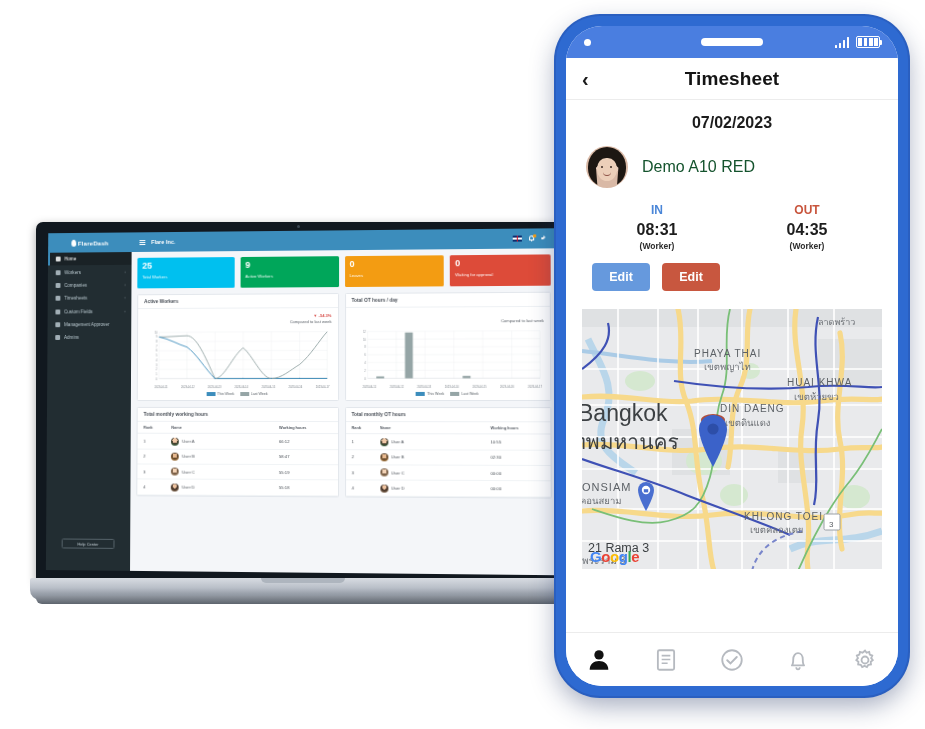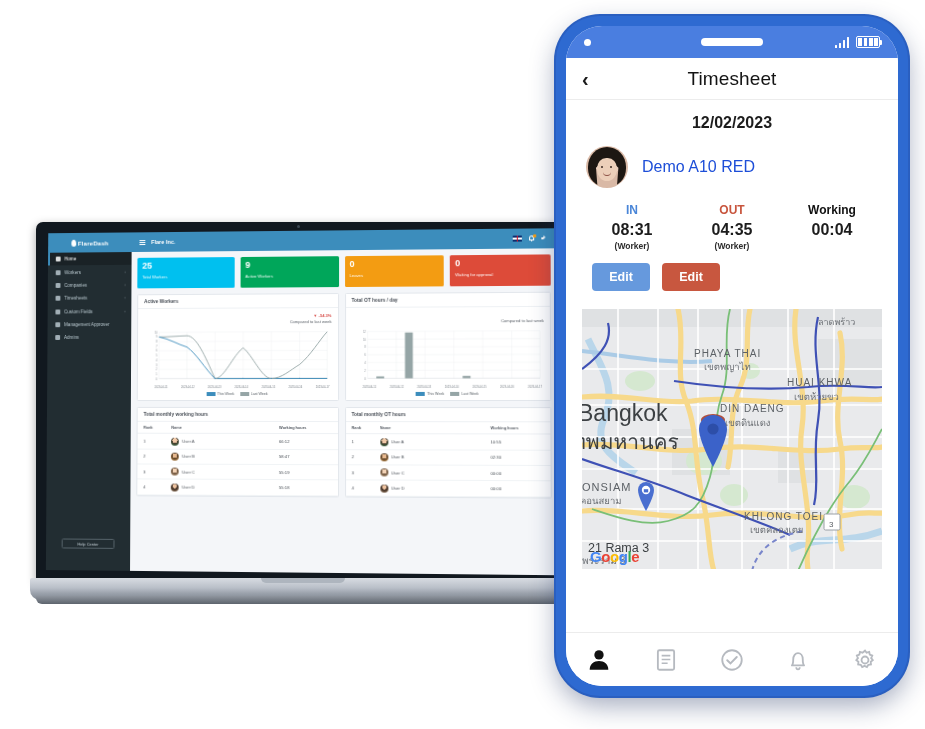--- a/index.html
+++ b/index.html
@@ -190,21 +190,21 @@
     background: #fff; border-radius: 0 1px 1px 0;
   }
   .batt i { flex: 1; height: 100%; background: #fff; }
 
   .appbar {
     height: 42px; flex: 0 0 42px; display: flex; align-items: center;
     padding: 0 16px; border-bottom: 1px solid #ececec; background: #fff;
   }
   .back-ico { width: 20px; font-size: 20px; line-height: 1; color: #1b1b1b; font-weight: bold; }
   .appbar-title {
-    flex: 1; text-align: center; font-size: 19px; font-weight: normal; color: #141414;
+    flex: 1; text-align: center; font-size: 19px; font-weight: bold; color: #141414;
     margin-right: 20px; letter-spacing: .1px;
   }
 
   .sheet { padding: 14px 0 0 0; }
   .date { text-align: center; font-size: 16px; font-weight: bold; color: #1c1c1c; }
   .who { display: flex; align-items: center; gap: 14px; padding: 14px 20px 6px 20px; }
   .who-av {
     width: 42px; height: 42px; border-radius: 50%; flex: 0 0 42px; overflow: hidden;
     background: radial-gradient(circle at 52% 40%, #e7cdbd 0 38%, #d9b9a6 39% 100%);
     position: relative;
@@ -217,21 +217,21 @@
   .who-av .face {
     position: absolute; left: 11px; top: 12px; width: 20px; height: 23px;
     background: #eccfb9; border-radius: 48% 48% 52% 52%;
   }
   .who-av .eye { position: absolute; top: 20px; width: 2.4px; height: 1.6px; background: #40302a; border-radius: 50%; }
   .who-av .eye.l { left: 15px; } .who-av .eye.r { left: 24px; }
   .who-av .smile {
     position: absolute; left: 17px; top: 26px; width: 8px; height: 4px;
     border-bottom: 1.6px solid #8d5246; border-radius: 0 0 9px 9px;
   }
-  .who-name { font-size: 16px; color: #1d4ed8; }
+  .who-name { font-size: 16px; color: #14532d; }
 
   .times { display: flex; padding: 8px 16px 0 16px; }
   .tcol { flex: 1; text-align: center; }
   .tcol .h { font-size: 12px; font-weight: bold; line-height: 1.45; }
   .tcol .v { font-size: 16px; font-weight: bold; color: #1d1d1d; line-height: 1.35; }
   .tcol .s { font-size: 8.5px; font-weight: bold; color: #2b2b2b; }
   .edits { display: flex; gap: 12px; padding: 12px 26px 0 26px; }
   .ebtn {
     width: 58px; height: 28px; border-radius: 4px; border: 0; color: #fff;
     font-size: 12.5px; font-weight: bold; display: flex; align-items: center; justify-content: center;
@@ -573,21 +573,21 @@
             </span>
         </span>
       </div>
 
       <div class="appbar">
         <span class="back-ico">‹</span>
         <span class="appbar-title">Timesheet</span>
       </div>
 
       <div class="sheet">
-        <div class="date">12/02/2023</div>
+        <div class="date">07/02/2023</div>
 
         <div class="who">
           <span class="who-av">
             <span class="hair"></span>
               <span class="face"></span>
             <span class="eye l"></span>
               <span class="eye r"></span>
               <span class="smile"></span>
           </span>
           <span class="who-name">Demo A10 RED</span>
@@ -596,25 +596,20 @@
         <div class="times">
           <div class="tcol">
             <div class="h" style="color:#4a86d8">IN</div>
             <div class="v">08:31</div>
             <div class="s">(Worker)</div>
           </div>
           <div class="tcol">
             <div class="h" style="color:#c8553d">OUT</div>
             <div class="v">04:35</div>
             <div class="s">(Worker)</div>
-          </div>
-          <div class="tcol">
-            <div class="h" style="color:#111111">Working</div>
-            <div class="v">00:04</div>
-            <div class="s"></div>
           </div>
         </div>
 
         <div class="edits">
           <button class="ebtn" style="background:#6699dd">Edit</button>
           <button class="ebtn" style="background:#c8573f">Edit</button>
         </div>
 
         <div class="mapwrap">
           <svg width="300" height="262" viewBox="0 0 300 262">

